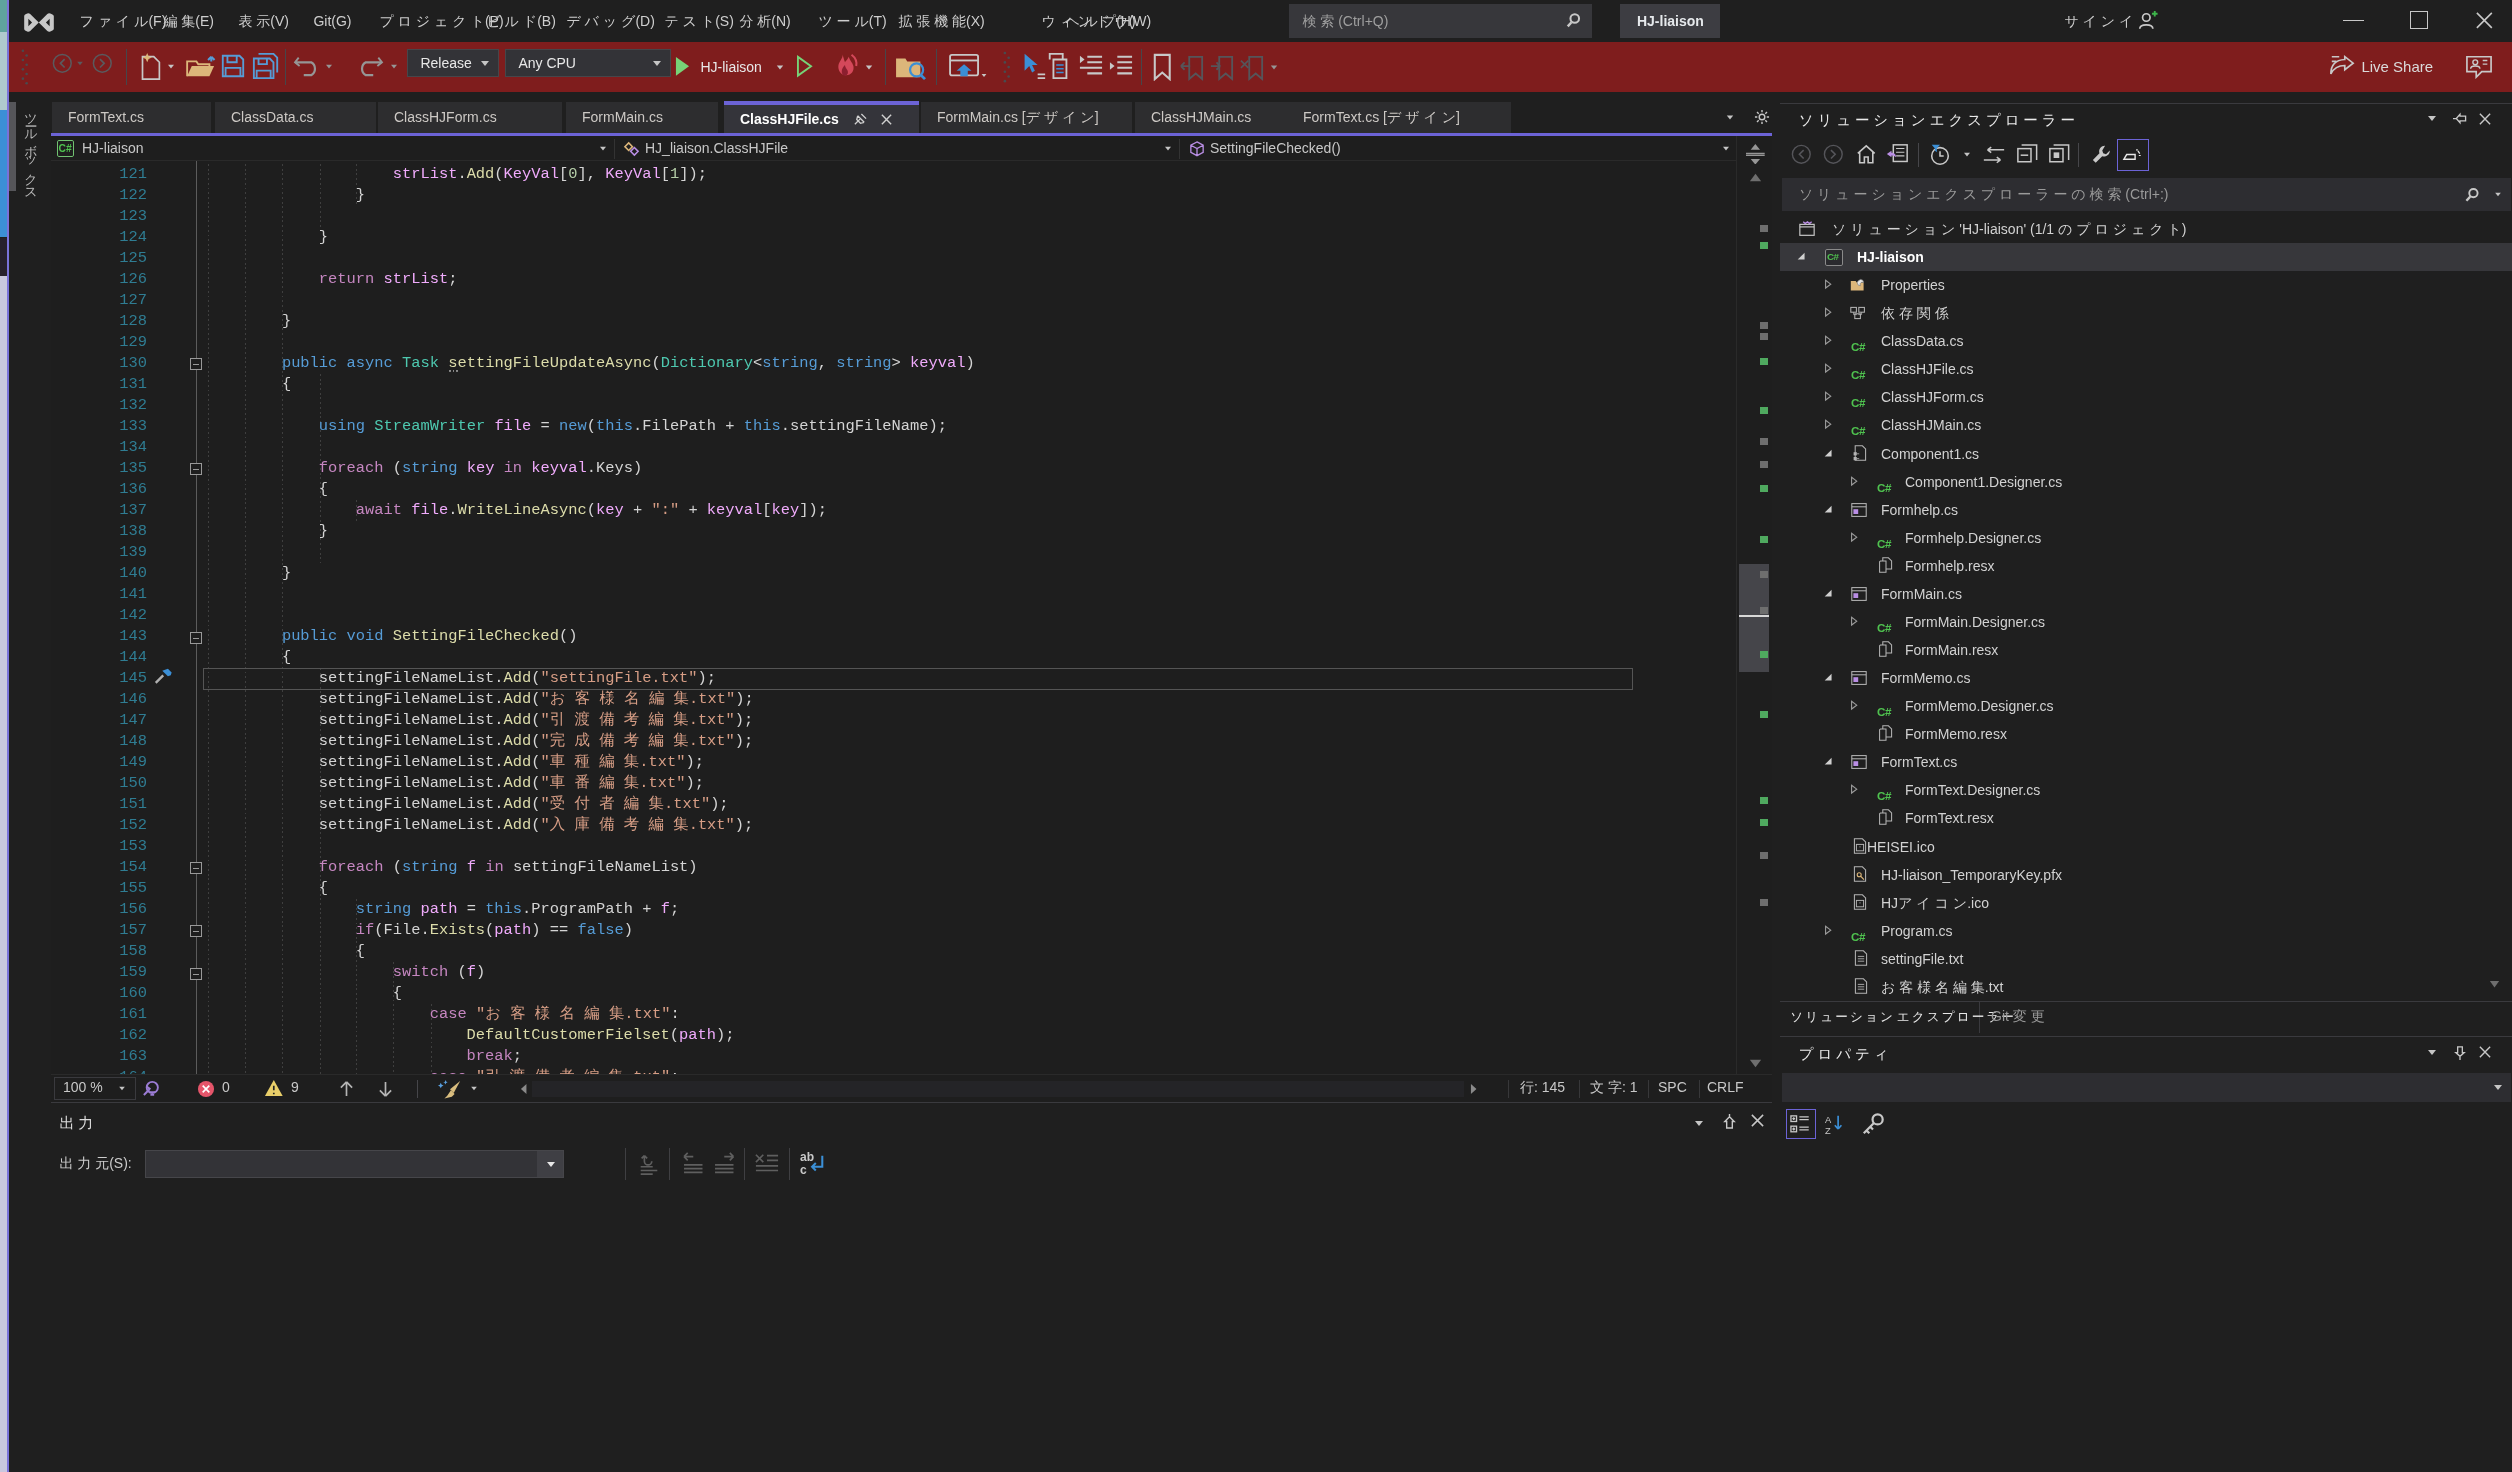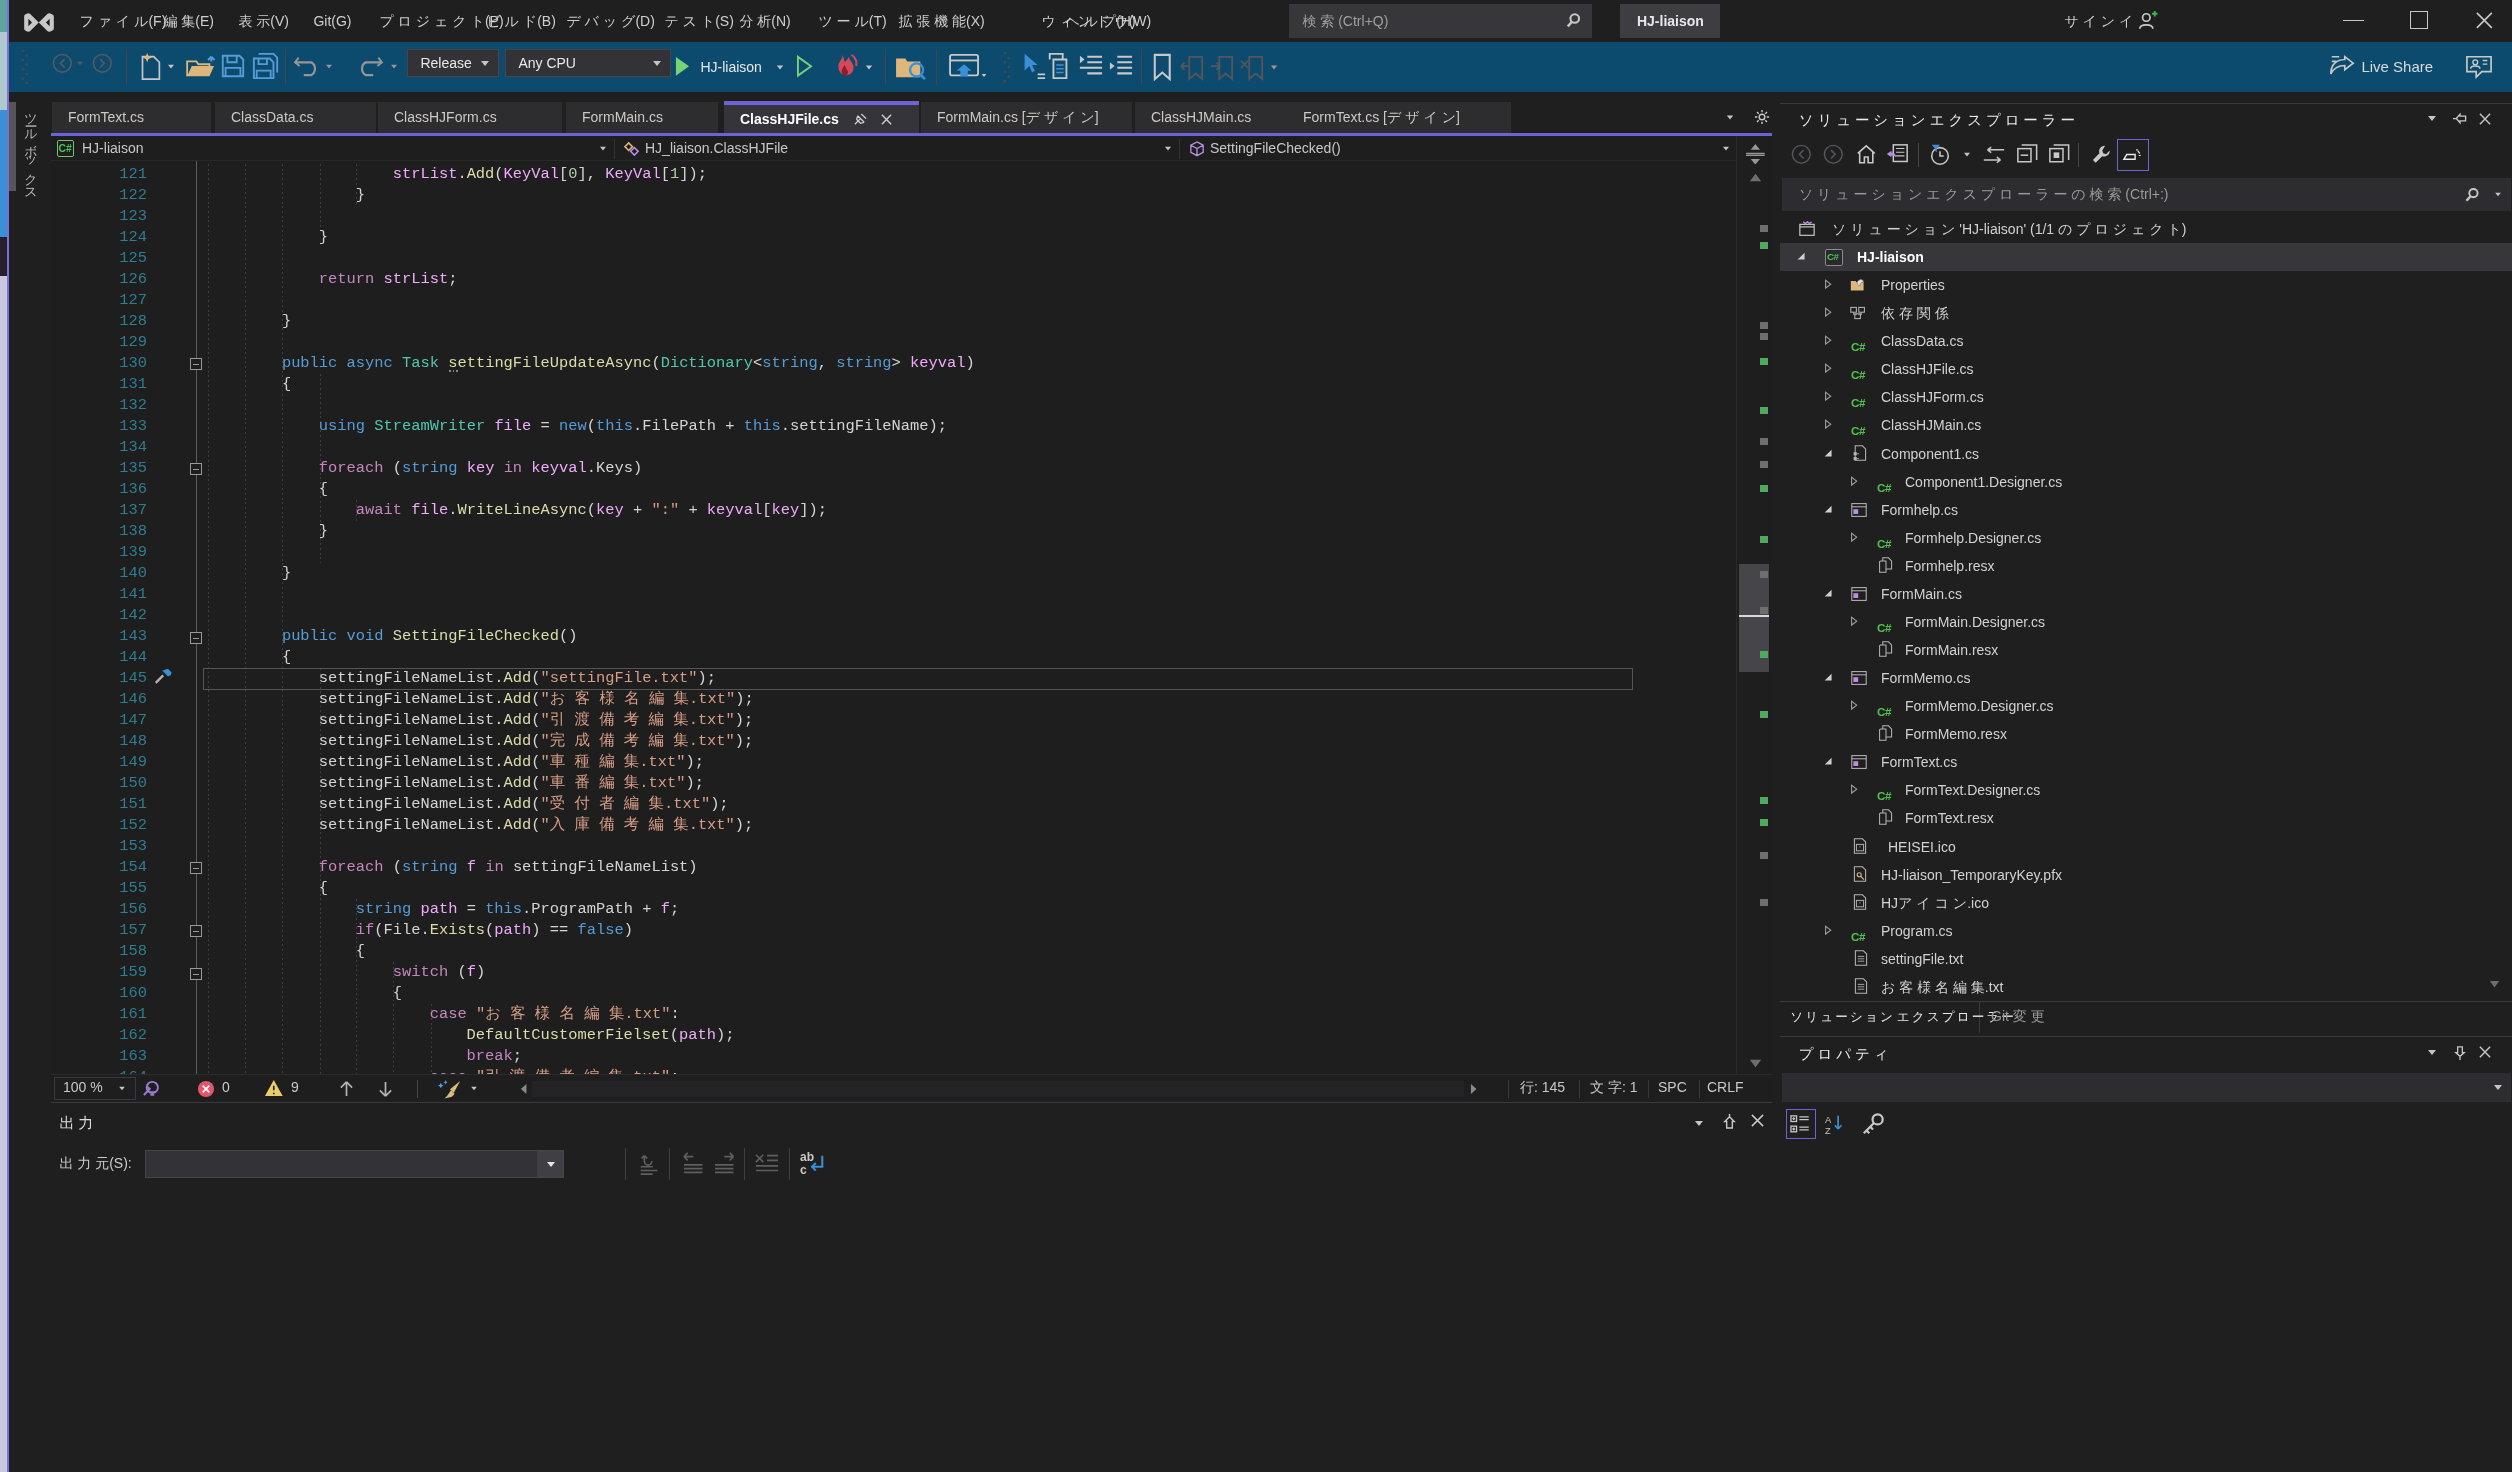--- a/index.html
+++ b/index.html
@@ -66,21 +66,21 @@
         <path d="M4 20 C4 14.5 18 14.5 18 20" fill="none" stroke="#c8c8c8" stroke-width="1.8"></path>
         <path d="M17 4 h6 M20 1 v6" stroke="#3db54a" stroke-width="2"></path>
       </svg>
  <div class="abs" style="left:2334px;top:19.6px;width:20.6px;height:1.9px;background:#c8c8c8"></div>
  <div class="abs" style="left:2401px;top:11.2px;width:18px;height:18px;border:1.4px solid #c8c8c8"></div>
  <svg class="abs" style="left:2466px;top:11.2px" width="18.7" height="18.7" viewBox="0 0 20 20">
         <path d="M2 2 L18 18 M18 2 L2 18" stroke="#c8c8c8" stroke-width="1.7"></path>
       </svg>
 </div>
 
-<div id="toolbar" class="abs" style="left:9.4px;top:42px;width:2503px;height:50px;background:#0c4a6e">
+<div id="toolbar" class="abs" style="left:9.4px;top:42px;width:2503px;height:50px;background:#7f1d1d">
  <svg class="abs" style="left:11.2px;top:5.6px" width="7.5" height="39" viewBox="0 0 8 42">
         <g fill="#4a4a4e">
           <circle cx="2" cy="3" r="1.4"></circle>
           <circle cx="6" cy="8" r="1.4"></circle>
           <circle cx="2" cy="13" r="1.4"></circle>
           <circle cx="6" cy="18" r="1.4"></circle>
           <circle cx="2" cy="23" r="1.4"></circle>
           <circle cx="6" cy="28" r="1.4"></circle>
           <circle cx="2" cy="33" r="1.4"></circle>
           <circle cx="6" cy="38" r="1.4"></circle>
@@ -746,21 +746,21 @@
             <path d="M2 5 h7 l0 0 v14 h-8 v-13 z" fill="#1f1f1f" stroke="#b5b5b5" stroke-width="1.3"></path>
           </svg>
           <span style="position:absolute;left:125px">FormText.resx</span>
         </div>
   <div class="trow" style="top:618px">
           <svg class="ficon" style="left:72px;top:4.7px" width="17" height="18.7" viewBox="0 0 18 20">
             <path d="M2 1 h10 l4 4 v14 h-14 z" fill="none" stroke="#b5b5b5" stroke-width="1.3"></path>
             <rect x="4.5" y="8" width="9" height="8" fill="none" stroke="#b5b5b5" stroke-width="1.2"></rect>
             <path d="M9 10 l1 1.5 h-2 z" fill="#b5b5b5"></path>
           </svg>
-          <span style="position:absolute;left:108px">HEISEI.ico</span>
+          <span style="position:absolute;left:87px">HEISEI.ico</span>
         </div>
   <div class="trow" style="top:646px">
           <svg class="ficon" style="left:72px;top:4.7px" width="17" height="18.7" viewBox="0 0 18 20">
             <path d="M2 1 h10 l4 4 v14 h-14 z" fill="none" stroke="#b5b5b5" stroke-width="1.3"></path>
             <circle cx="8" cy="11" r="2.5" fill="none" stroke="#dcb67a" stroke-width="1.4"></circle>
             <path d="M10 13 l4 4" stroke="#dcb67a" stroke-width="1.6"></path>
           </svg>
           <span style="position:absolute;left:101px">HJ-liaison_TemporaryKey.pfx</span>
         </div>
   <div class="trow" style="top:674px">

